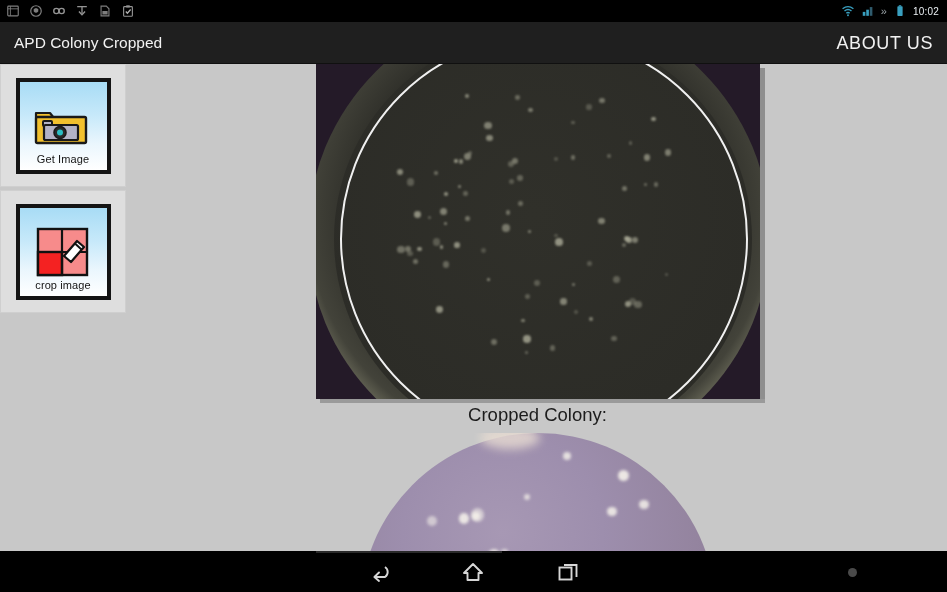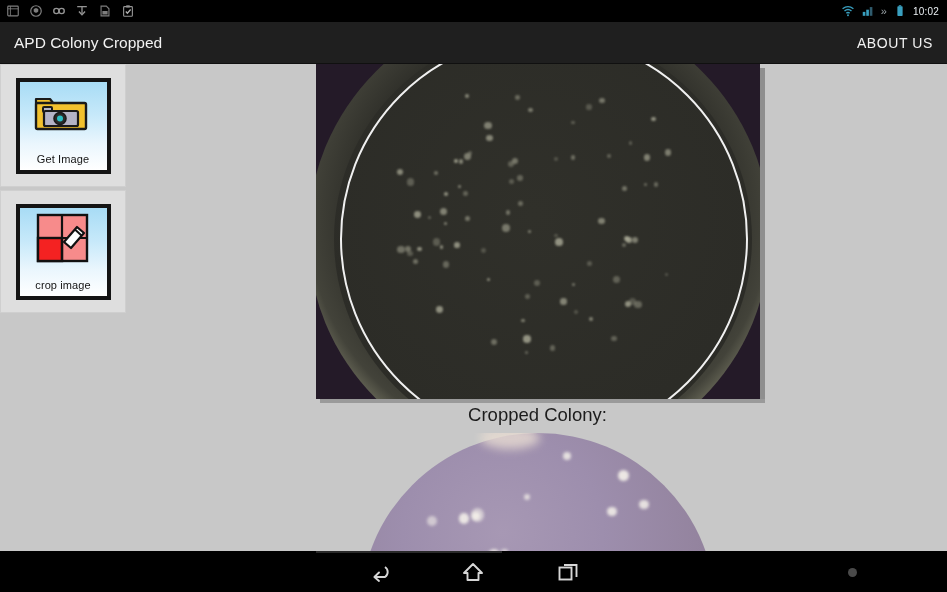--- a/index.html
+++ b/index.html
@@ -18,32 +18,32 @@
   .sb-clock{ color:#e9eef2; font-size:10px; letter-spacing:.2px;
     font-family:"Liberation Sans", sans-serif; }
   .sb-chev{ color:#9aa3a8; font-size:11px; line-height:11px; }
 
   
   .actionbar{ position:absolute; left:0; top:22px; width:947px; height:42px;
     background:#1f1f1f; border-bottom:1px solid #101010; }
   .app-title{ position:absolute; left:14px; top:0; height:42px; line-height:42px;
     color:#f2f2f2; font-size:15.5px; }
   .about-us{ position:absolute; right:14px; top:0; height:54px; line-height:42px;
-    color:#f2f2f2; font-size:14px; letter-spacing:.6px; cursor:pointer; }
+    color:#f2f2f2; font-size:18px; letter-spacing:.6px; cursor:pointer; }
 
   
   .sidebar{ position:absolute; left:0; top:64px; width:128px; }
   .side-card{ width:126px; height:123px; background:#dedede; border:1px solid #cfcfcf;
     display:flex; align-items:center; justify-content:center; margin-bottom:3px; }
   .btn-tile{ width:95px; height:96px; background:#111; border:4px solid #141414;
     position:relative; display:flex; flex-direction:column;
     align-items:center; justify-content:flex-start; cursor:pointer; overflow:hidden; }
   .tile-face{ position:absolute; inset:0;
     background:linear-gradient(180deg,#a8dcf5 0%,#c7e9fa 38%,#eaf6fd 70%,#ffffff 100%);
-    display:flex; flex-direction:column; align-items:center; }
+    display:flex; flex-direction:column; align-items:center; justify-content:center; }
   .tile-art{ height:58px; display:flex; align-items:center; justify-content:center;
     margin-top:2px; }
   .tile-label{ font-size:11px; color:#141414; font-family:"Liberation Sans",sans-serif;
     position:absolute; bottom:5px; left:0; right:0; text-align:center;
     letter-spacing:.1px; }
 
   
   .content{ position:absolute; left:128px; top:64px; right:0; bottom:41px;
     background:#c8c8c8; }
 

